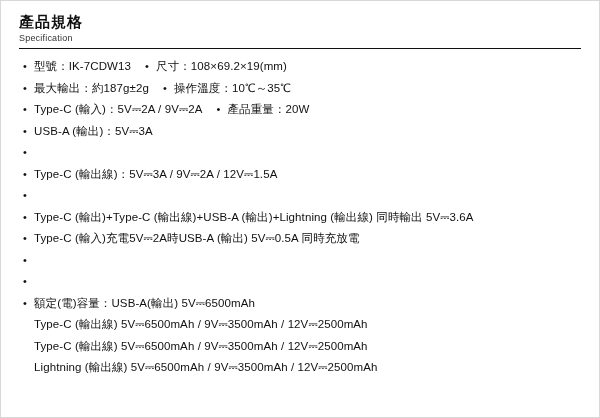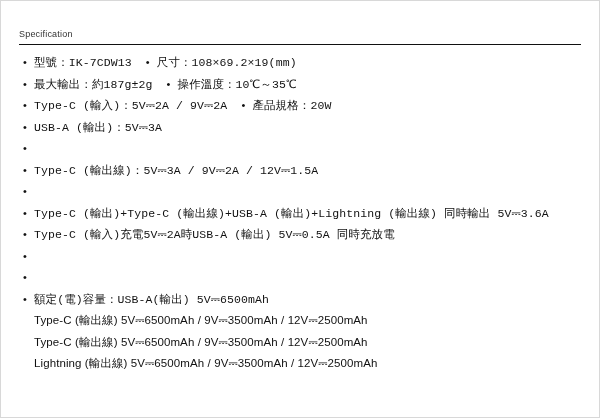--- a/index.html
+++ b/index.html
@@ -29,21 +29,21 @@
     font-size: 15px;
     font-weight: bold;
     letter-spacing: 1px;
     line-height: 18px;
     color: #111;
   }
   .title-en {
     font-size: 9px;
     color: #333;
     line-height: 12px;
-    margin-top: 15px;
+    margin-top: 1px;
     letter-spacing: 0.2px;
   }
   .rule {
     margin: 4px 18px 0 18px;
     border-top: 1px solid #111;
   }
   .speclist {
     margin: 0;
     padding: 7px 0 0 0;
     list-style: none;
@@ -62,36 +62,36 @@
     line-height: 21.5px;
     color: #111;
   }
   .txt {
     font-size: 11.5px;
     color: #111;
     letter-spacing: 0.1px;
   }
   .seg {
     display: inline-block;
-    font-family: Liberation Mono, monospace;
   }
   .sub-row {
     display: flex;
     align-items: flex-end;
     padding: 0 12px 0 33px;
     line-height: 21.5px;
     white-space: nowrap;
   }
 </style>
 </head>
 <body>
 
 <div class="page">
 
   <div class="header">
+    <div class="title-cn">產品規格</div>
     <div class="title-en">Specification</div>
   </div>
   <div class="rule"></div>
 
   <ul class="speclist">
 
     <li class="row">
       <span class="bullet">•</span>
       <span class="txt seg">型號：IK-7CDW13</span>
       <span class="bullet" style="margin-left:14px;">•</span>
@@ -102,21 +102,21 @@
       <span class="bullet">•</span>
       <span class="txt seg">最大輸出：約187g±2g</span>
       <span class="bullet" style="margin-left:14px;">•</span>
       <span class="txt seg">操作溫度：10℃～35℃</span>
     </li>
 
     <li class="row">
       <span class="bullet">•</span>
       <span class="txt seg">Type-C (輸入)：5V⎓2A / 9V⎓2A</span>
       <span class="bullet" style="margin-left:14px;">•</span>
-      <span class="txt seg">產品規格：20W</span>
+      <span class="txt seg">產品重量：20W</span>
     </li>
 
     <li class="row">
       <span class="bullet">•</span>
       <span class="txt seg">USB-A (輸出)：5V⎓3A</span>
     </li>
 
     <li class="row">
       <span class="bullet">•</span>
     </li>

